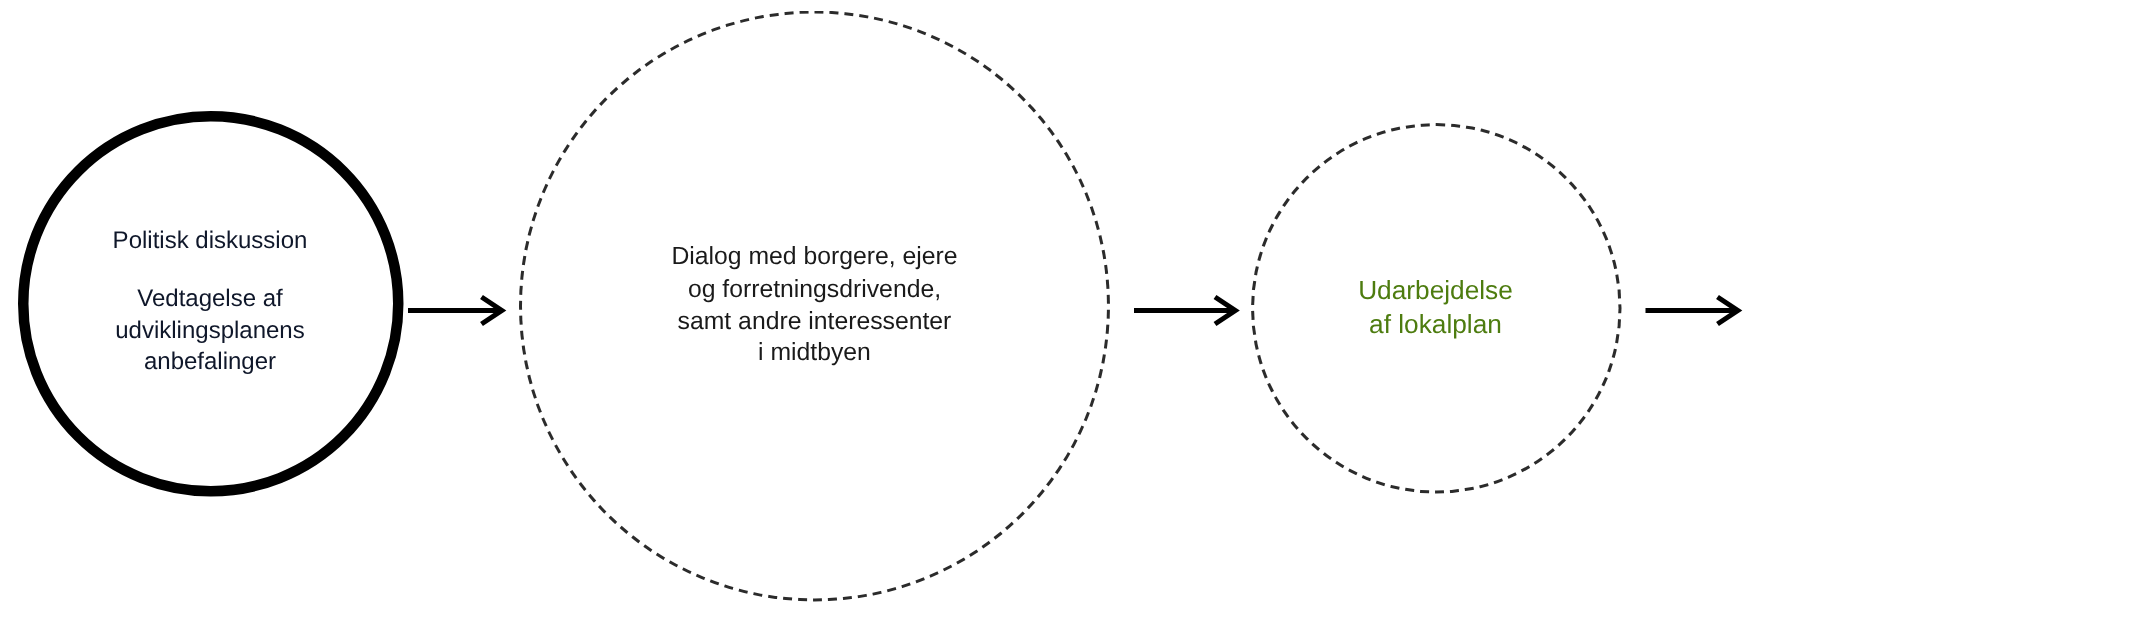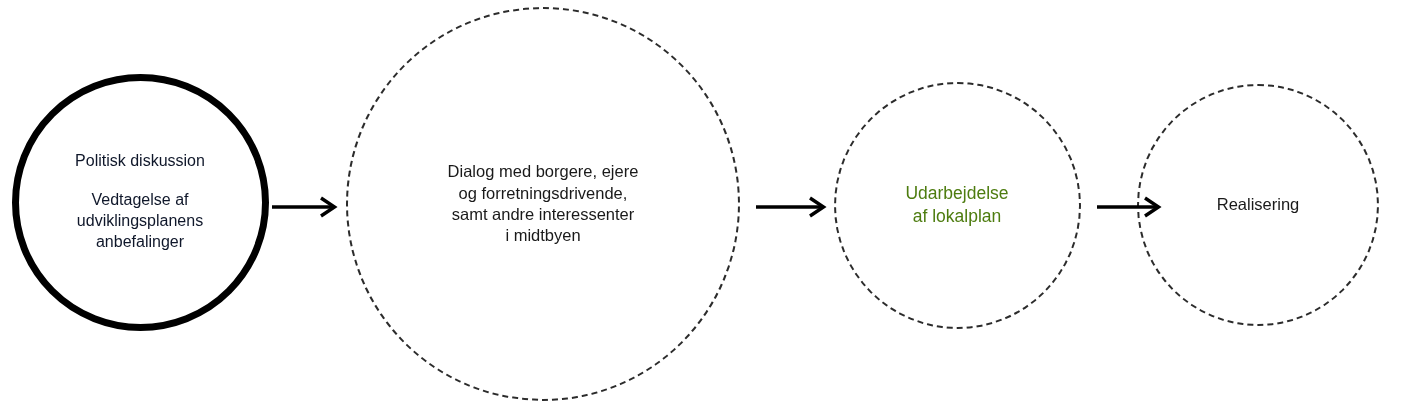--- a/index.html
+++ b/index.html
@@ -77,23 +77,20 @@
     <div class="node dashed" style="left: 346px; top: 7px; width: 394px; height: 394px; border-width: 2px; border-color: rgb(43, 43, 43);">
       <div class="node-text" style="font-size: 16.5px; color: rgb(26, 26, 26);"><div class="para">Dialog med borgere, ejere
 og forretningsdrivende,
 samt andre interessenter
 i midtbyen</div></div>
     </div>
     <div class="node dashed" style="left: 833.5px; top: 81.5px; width: 247px; height: 247px; border-width: 2px; border-color: rgb(43, 43, 43);">
       <div class="node-text" style="font-size: 17.5px; color: #4d7c0f;"><div class="para">Udarbejdelse
 af lokalplan</div></div>
     </div>
-    <div class="node dashed" style="left: 1137px; top: 84px; width: 242px; height: 242px; border-width: 2px; border-color: rgb(43, 43, 43);">
-      <div class="node-text" style="font-size: 16.5px; color: rgb(26, 26, 26);"><div class="para">Realisering</div></div>
-    </div>
     <div class="arrow" style="left: 272px; top: 195px; width: 63px; height: 24px;">
       <svg width="63" height="24" viewBox="0 0 63 24">
         <line class="arrow-line" x1="0" y1="12" x2="61" y2="12" stroke="#000000"></line>
         <polyline class="arrow-head" points="49,3 62.5,12 49,21" stroke="#000000"></polyline>
       </svg>
     </div>
     <div class="arrow" style="left: 756px; top: 195px; width: 68px; height: 24px;">
       <svg width="68" height="24" viewBox="0 0 68 24">
         <line class="arrow-line" x1="0" y1="12" x2="66" y2="12" stroke="#000000"></line>
         <polyline class="arrow-head" points="54,3 67.5,12 54,21" stroke="#000000"></polyline>

